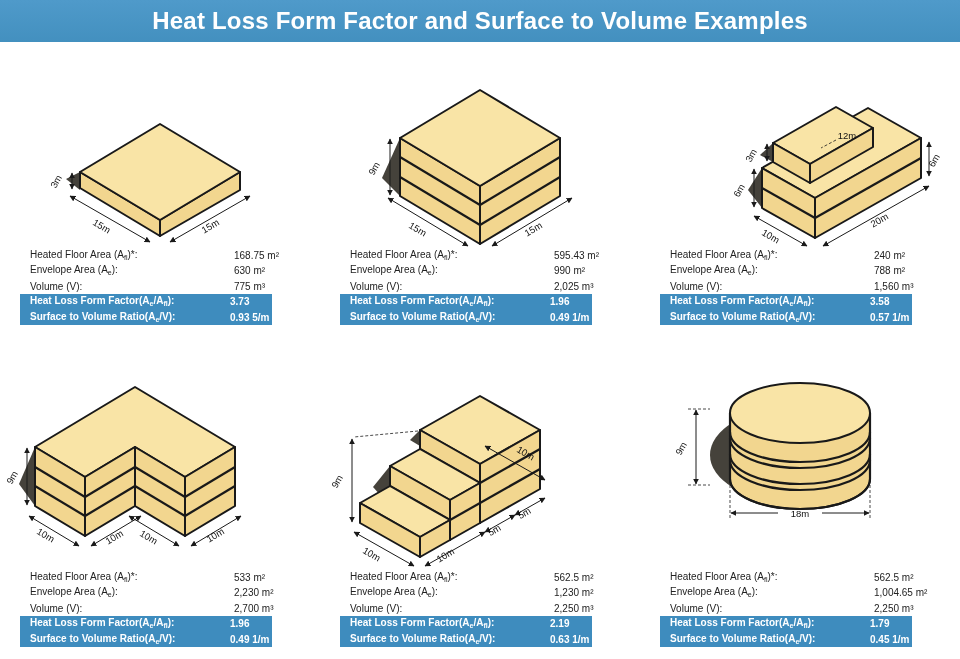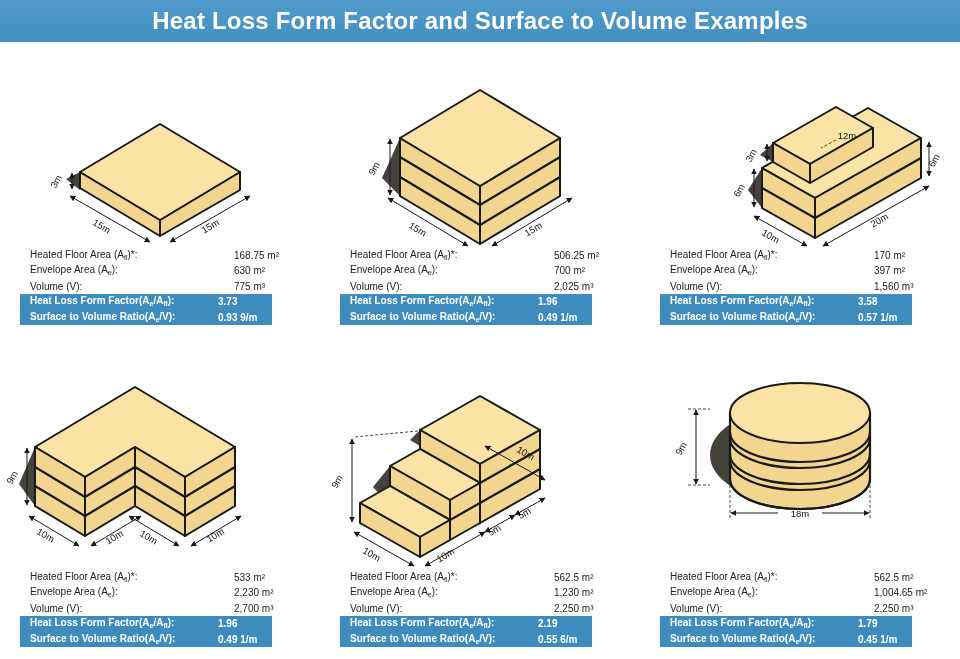--- a/index.html
+++ b/index.html
@@ -17,21 +17,21 @@
   .p1{left:0;top:46px;}  .p2{left:320px;top:46px;}  .p3{left:640px;top:46px;}
   .p4{left:0;top:363px;} .p5{left:320px;top:363px;} .p6{left:640px;top:363px;}
   svg.draw{display:block;}
   .table{position:relative;width:320px;}
   .trow{position:relative;height:15.5px;font-size:10px;color:#222;}
   .tlabel{position:absolute;left:30px;top:50%;transform:translateY(-50%);white-space:nowrap;}
   .tval{position:absolute;left:234px;top:50%;transform:translateY(-50%);white-space:nowrap;}
   sub{font-size:7px;vertical-align:-2px;}
   .trow.hl{margin-left:20px;width:252px;background:#3E8CBE;color:#fff;font-weight:700;}
   .trow.hl .tlabel{left:10px;}
-  .trow.hl .tval{left:198px;}
+  .trow.hl .tval{left:210px;}
   
   .ft{fill:#F9E4A6;stroke:#191919;stroke-width:2;stroke-linejoin:round;}
   .fs{fill:#F2D68F;stroke:#191919;stroke-width:2;stroke-linejoin:round;}
   .sl{stroke:#191919;stroke-width:2.2;fill:none;}
   .sh{fill:#45423B;stroke:none;}
   .dim{stroke:#1a1a1a;stroke-width:1;fill:none;}
   .dimthin{stroke:#1a1a1a;stroke-width:.8;fill:none;stroke-dasharray:3 2;}
   .dt{font-size:9.5px;fill:#111;text-anchor:middle;font-family:"Liberation Sans",sans-serif;}
 </style>
 </head>
@@ -80,21 +80,21 @@
     <div class="trow">
       <span class="tlabel"><span>Volume (V):</span></span>
       <span class="tval">775 m³</span>
     </div>
     <div class="trow hl">
       <span class="tlabel"><span>Heat Loss Form Factor(A</span><sub>e</sub><span>/A</span><sub>fl</sub><span>):</span></span>
       <span class="tval">3.73</span>
     </div>
     <div class="trow hl">
       <span class="tlabel"><span>Surface to Volume Ratio(A</span><sub>e</sub><span>/V):</span></span>
-      <span class="tval">0.93 9/m</span>
+      <span class="tval">0.93 5/m</span>
     </div>
   </div>
 </section>
 
 <section class="panel p2">
   <svg class="draw" width="320" height="201" viewBox="0 0 320 201">
     <g>
       <polygon class="sh" points="80,92 80,150 62,132"></polygon>
     </g>
     <g>
@@ -111,25 +111,25 @@
       <line class="dim" x1="68" y1="152" x2="148" y2="200" marker-start="url(#arw)" marker-end="url(#arw)"></line>
       <line class="dim" x1="172" y1="200" x2="252" y2="152" marker-start="url(#arw)" marker-end="url(#arw)"></line>
       <text class="dt" x="57" y="124" transform="rotate(-60 57 124)">9m</text>
       <text class="dt" x="96" y="186" transform="rotate(31 96 186)">15m</text>
       <text class="dt" x="215" y="186" transform="rotate(-31 215 186)">15m</text>
     </g>
   </svg>
   <div class="table">
     <div class="trow">
       <span class="tlabel"><span>Heated Floor Area (A</span><sub>fl</sub><span>)*:</span></span>
-      <span class="tval">506.25 m²</span>
-    </div>
-    <div class="trow">
-      <span class="tlabel"><span>Envelope Area (A</span><sub>e</sub><span>):</span></span>
-      <span class="tval">700 m²</span>
+      <span class="tval">595.43 m²</span>
+    </div>
+    <div class="trow">
+      <span class="tlabel"><span>Envelope Area (A</span><sub>e</sub><span>):</span></span>
+      <span class="tval">990 m²</span>
     </div>
     <div class="trow">
       <span class="tlabel"><span>Volume (V):</span></span>
       <span class="tval">2,025 m³</span>
     </div>
     <div class="trow hl">
       <span class="tlabel"><span>Heat Loss Form Factor(A</span><sub>e</sub><span>/A</span><sub>fl</sub><span>):</span></span>
       <span class="tval">1.96</span>
     </div>
     <div class="trow hl">
@@ -166,25 +166,25 @@
       <text class="dt" x="102" y="146" transform="rotate(-60 102 146)">6m</text>
       <text class="dt" x="129" y="193" transform="rotate(30 129 193)">10m</text>
       <text class="dt" x="241" y="177" transform="rotate(-30 241 177)">20m</text>
       <text class="dt" x="297" y="116" transform="rotate(-60 297 116)">6m</text>
       <text class="dt" x="207" y="93">12m</text>
     </g>
   </svg>
   <div class="table">
     <div class="trow">
       <span class="tlabel"><span>Heated Floor Area (A</span><sub>fl</sub><span>)*:</span></span>
-      <span class="tval">170 m²</span>
-    </div>
-    <div class="trow">
-      <span class="tlabel"><span>Envelope Area (A</span><sub>e</sub><span>):</span></span>
-      <span class="tval">397 m²</span>
+      <span class="tval">240 m²</span>
+    </div>
+    <div class="trow">
+      <span class="tlabel"><span>Envelope Area (A</span><sub>e</sub><span>):</span></span>
+      <span class="tval">788 m²</span>
     </div>
     <div class="trow">
       <span class="tlabel"><span>Volume (V):</span></span>
       <span class="tval">1,560 m³</span>
     </div>
     <div class="trow hl">
       <span class="tlabel"><span>Heat Loss Form Factor(A</span><sub>e</sub><span>/A</span><sub>fl</sub><span>):</span></span>
       <span class="tval">3.58</span>
     </div>
     <div class="trow hl">
@@ -302,21 +302,21 @@
     <div class="trow">
       <span class="tlabel"><span>Volume (V):</span></span>
       <span class="tval">2,250 m³</span>
     </div>
     <div class="trow hl">
       <span class="tlabel"><span>Heat Loss Form Factor(A</span><sub>e</sub><span>/A</span><sub>fl</sub><span>):</span></span>
       <span class="tval">2.19</span>
     </div>
     <div class="trow hl">
       <span class="tlabel"><span>Surface to Volume Ratio(A</span><sub>e</sub><span>/V):</span></span>
-      <span class="tval">0.55 6/m</span>
+      <span class="tval">0.63 1/m</span>
     </div>
   </div>
 </section>
 
 <section class="panel p6">
   <svg class="draw" width="320" height="206" viewBox="0 0 320 206">
     <g>
       <ellipse class="sh" cx="148" cy="92" rx="78" ry="46"></ellipse>
     </g>
     <g>

